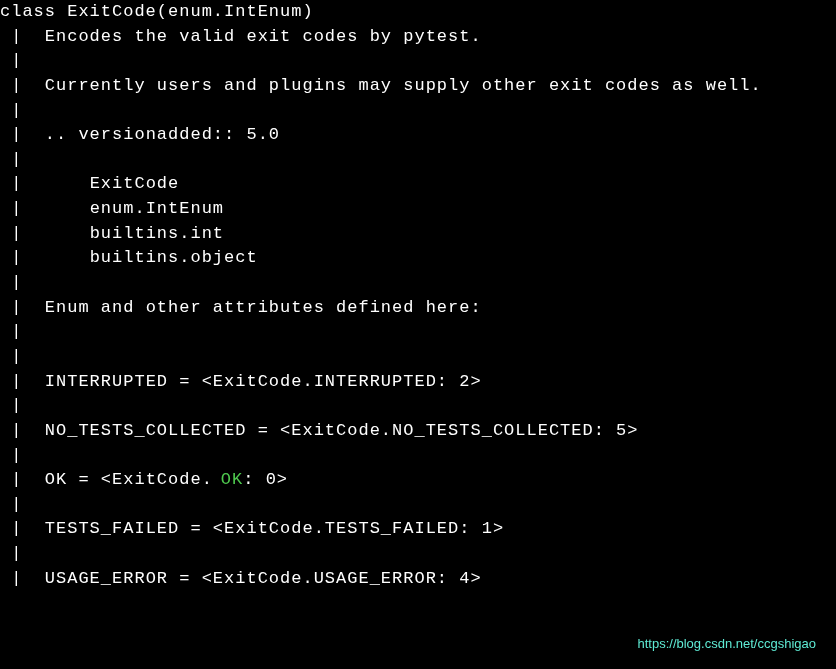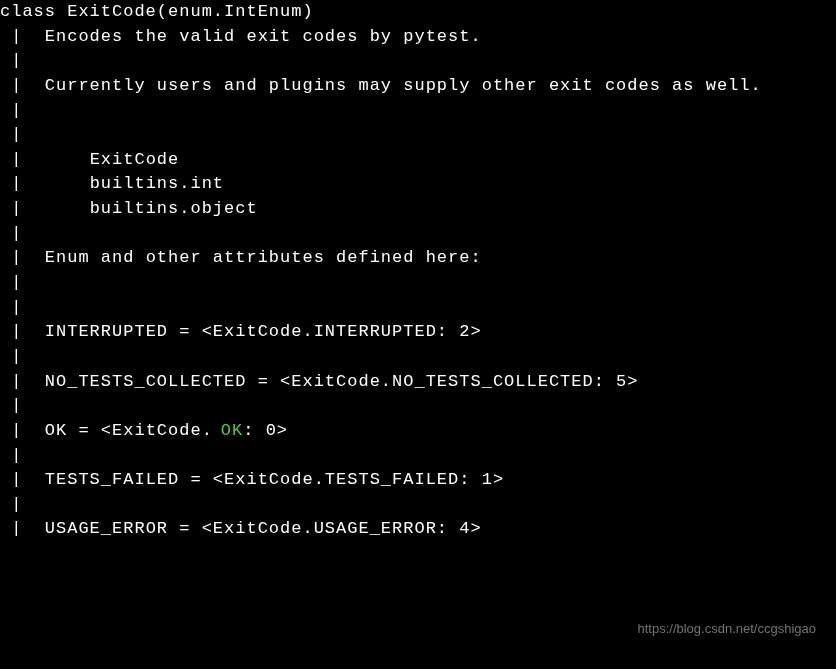--- a/index.html
+++ b/index.html
@@ -29,39 +29,41 @@
     }
     .pipe {
       color: #ffffff;
     }
     .highlight-green {
       color: #4EC94E;
       margin-left: 8px;
     }
     .watermark {
       position: absolute;
-      bottom: 30px;
+      bottom: 15px;
       right: 20px;
-      color: #737373;
+      color: #5eead4;
       font-size: 13px;
       font-family: Arial, sans-serif;
       letter-spacing: 0;
     }
   </style>
 </head>
 <body>
 
 <div class="terminal">
   <div class="line">class ExitCode(enum.IntEnum)</div>
   <div class="line"><span class="pipe"> |  </span><span>Encodes the valid exit codes by pytest.</span></div>
   <div class="line"><span class="pipe"> |  </span></div>
   <div class="line"><span class="pipe"> |  </span><span>Currently users and plugins may supply other exit codes as well.</span></div>
   <div class="line"><span class="pipe"> |  </span></div>
+  <div class="line"><span class="pipe"> |  </span><span>.. versionadded:: 5.0</span></div>
   <div class="line"><span class="pipe"> |  </span></div>
   <div class="line"><span class="pipe"> |      </span><span>ExitCode</span></div>
+  <div class="line"><span class="pipe"> |      </span><span>enum.IntEnum</span></div>
   <div class="line"><span class="pipe"> |      </span><span>builtins.int</span></div>
   <div class="line"><span class="pipe"> |      </span><span>builtins.object</span></div>
   <div class="line"><span class="pipe"> |  </span></div>
   <div class="line"><span class="pipe"> |  </span><span>Enum and other attributes defined here:</span></div>
   <div class="line"><span class="pipe"> |  </span></div>
   <div class="line"><span class="pipe"> |  </span></div>
   <div class="line"><span class="pipe"> |  </span><span>INTERRUPTED = &lt;ExitCode.INTERRUPTED: 2&gt;</span></div>
   <div class="line"><span class="pipe"> |  </span></div>
   <div class="line"><span class="pipe"> |  </span><span>NO_TESTS_COLLECTED = &lt;ExitCode.NO_TESTS_COLLECTED: 5&gt;</span></div>
   <div class="line"><span class="pipe"> |  </span></div>

